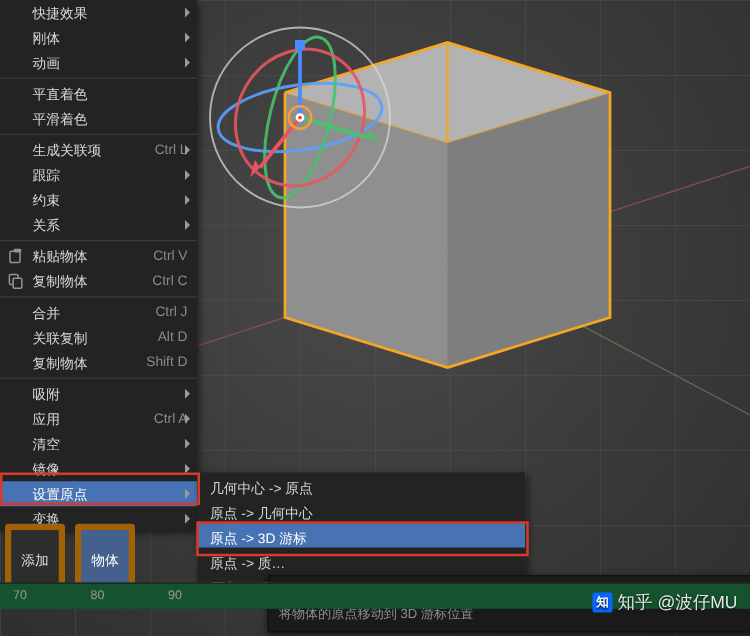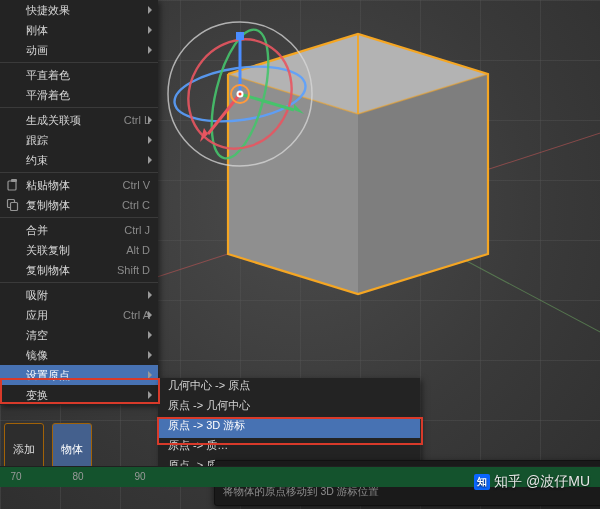--- a/index.html
+++ b/index.html
@@ -22,28 +22,28 @@
   .menu .item.hover{background:#4772b3;color:#fff;align-items:center;}
   .menu .sep{height:1px;margin:2px 0;background:#3a3a3a;}
   .menu .shortcut{margin-left:auto;color:#8a8a8a;font-size:11px;}
   .menu .sub::after{content:"";position:absolute;right:6px;top:50%;width:0;height:0;border-top:4px solid transparent;border-bottom:4px solid transparent;border-left:4px solid #9a9a9a;transform:translateY(-50%);}
   .menu .item .ico{position:absolute;left:6px;top:50%;transform:translateY(-50%);width:14px;height:14px;opacity:.85}
   .redbox{position:absolute;border:2px solid #d83a2a;pointer-events:none;}
   .redbox.r1{left:0;top:378px;width:156px;height:22px;}
   .redbox.r2{left:157px;top:417px;width:262px;height:24px;}
   
   .submenu{position:absolute;left:158px;top:378px;width:262px;background:#232323;box-shadow:2px 2px 6px rgba(0,0,0,.5);}
-  .submenu .item{display:flex;align-items:flex-start;height:20px;padding:0 10px;white-space:nowrap;}
+  .submenu .item{display:flex;align-items:flex-end;height:20px;padding:0 10px;white-space:nowrap;}
   .submenu .item.hover{background:#4772b3;color:#fff;}
   
   .tooltip{position:absolute;left:214px;top:460px;width:384px;background:#1a1a1a;border:1px solid #111;padding:6px 8px;border-radius:3px;box-shadow:0 2px 6px rgba(0,0,0,.6);line-height:1.45;font-size:10.5px;}
   .tooltip .t2{color:#8e8e8e;margin-top:2px;}
   
   .toolbar{position:absolute;left:0;top:438px;height:22px;display:flex;align-items:center;gap:8px;padding-left:4px;}
-  .pill{background:#2d2d2d;border:1px solid #a16207;border-radius:3px;height:18px;line-height:18px;padding:16px 8px;color:#ddd;font-size:11px;}
+  .pill{background:#2d2d2d;border:5px solid #a16207;border-radius:3px;height:18px;line-height:18px;padding:16px 8px;color:#ddd;font-size:11px;}
   .pill.active{background:#44608d;color:#fff;}
   
   .ruler{position:absolute;left:0;right:0;top:466px;height:20px;background:#14532d;border-top:1px solid #202020;}
   .ruler .lbl{position:absolute;top:4px;font-size:10px;color:#9a9a9a;transform:translateX(-50%);}
   
   .watermark{position:absolute;right:10px;bottom:18px;color:#e8e8e8;font-size:14px;display:flex;align-items:center;gap:4px;text-shadow:0 1px 2px rgba(0,0,0,.8);}
   .watermark .zh{width:16px;height:16px;background:#0a66ff;color:#fff;font-size:10px;font-weight:700;display:inline-flex;align-items:center;justify-content:center;border-radius:2px;}
 </style>
 </head>
 <body>
@@ -112,20 +112,23 @@
   <div class="item sub">
       <span>生成关联项</span>
       <span class="shortcut">Ctrl L</span>
     </div>
   <div class="item sub">
       <span>跟踪</span>
     </div>
   <div class="item sub">
       <span>约束</span>
     </div>
+  <div class="item sub">
+      <span>关系</span>
+    </div>
   <div class="sep"></div>
   <div class="item">
     <span class="ico"><svg viewBox="0 0 14 14">
           <rect x="2" y="3" width="8" height="9" rx="1" fill="none" stroke="#aaa" stroke-width="1.2"></rect>
           <rect x="5" y="1" width="6" height="3" rx="1" fill="#aaa"></rect>
         </svg></span>
     <span>粘贴物体</span>
       <span class="shortcut">Ctrl V</span>
     </div>
   <div class="item">

